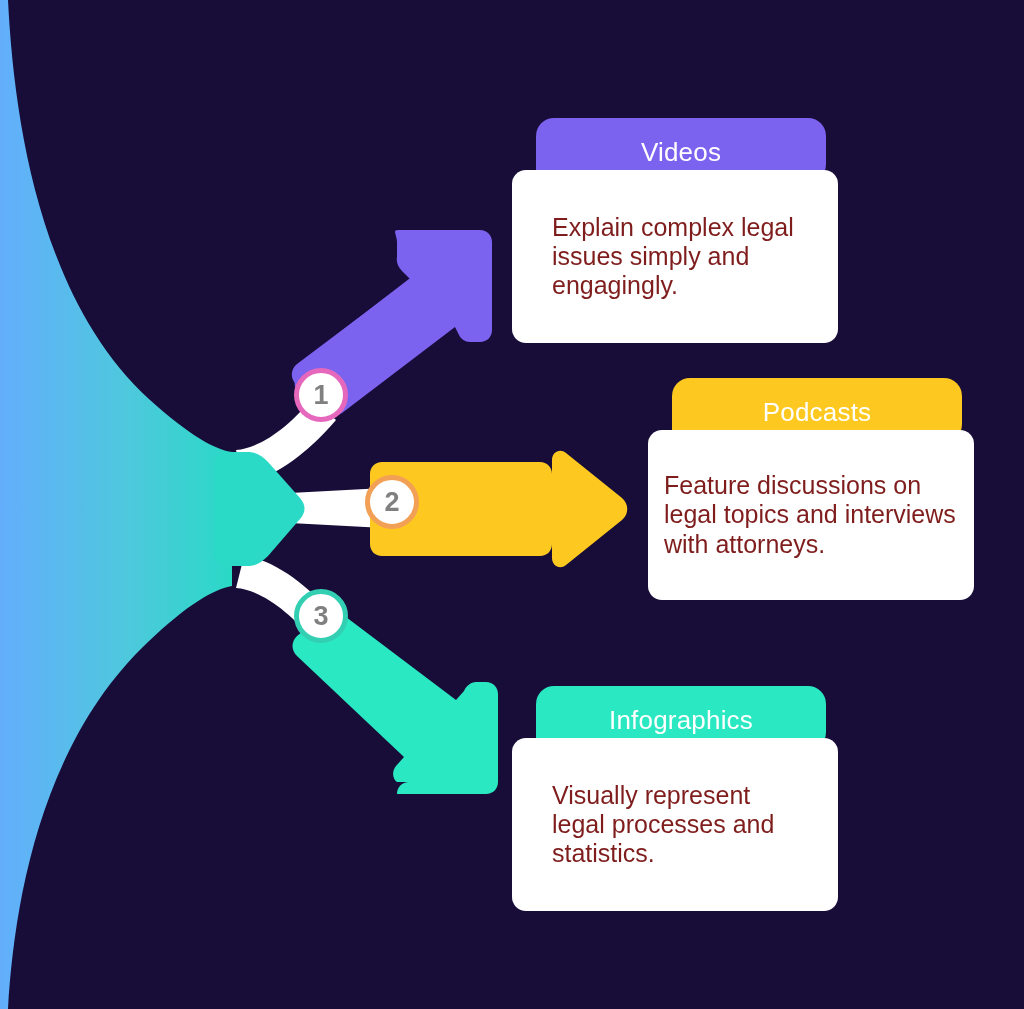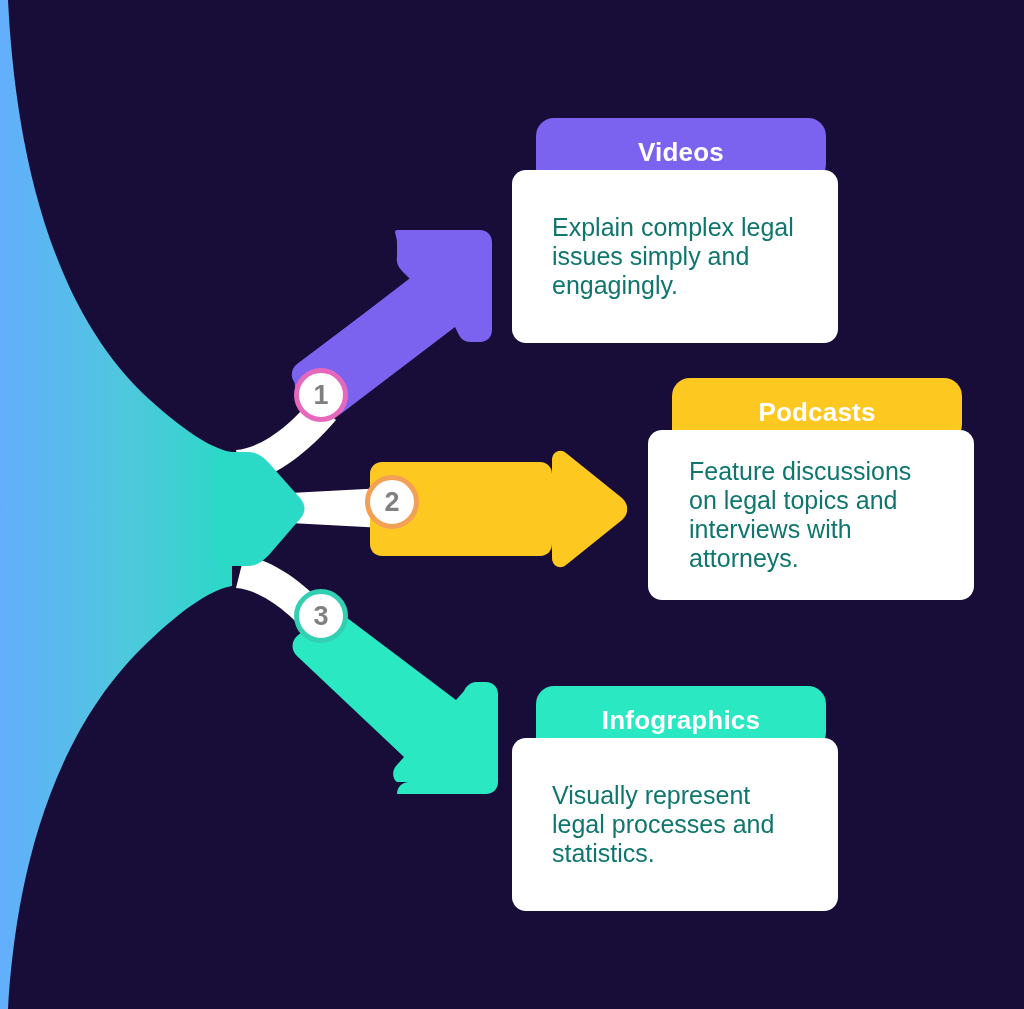--- a/index.html
+++ b/index.html
@@ -28,33 +28,33 @@
     position: absolute;
     box-sizing: border-box;
   }
   .card-tab {
     position: absolute;
     display: flex;
     align-items: center;
     justify-content: center;
     box-sizing: border-box;
     color: #ffffff;
-    font-weight: bold;
+    font-weight: normal;
     letter-spacing: 0.2px;
   }
   .card-body {
     position: absolute;
     background: #ffffff;
     box-sizing: border-box;
     display: flex;
     align-items: center;
   }
   .card-body p {
     margin: 0;
-    color: #0f766e;
+    color: #7f1d1d;
     font-size: 25px;
     line-height: 1.17;
     font-weight: 400;
   }
 
   
   #card-videos { left: 512px; top: 118px; width: 326px; height: 225px; }
   #card-videos .card-tab {
     left: 24px; top: 0; width: 290px; height: 68px;
     background: #7b63f0;
@@ -74,21 +74,21 @@
   #card-podcasts .card-tab {
     left: 24px; top: 0; width: 290px; height: 68px;
     background: #fdc920;
     border-radius: 18px 18px 22px 4px;
     font-size: 26px;
     z-index: 1;
   }
   #card-podcasts .card-body {
     left: 0; top: 52px; width: 326px; height: 170px;
     border-radius: 14px;
-    padding: 0 41px;
+    padding: 0 16px;
     z-index: 2;
   }
 
   
   #card-infographics { left: 512px; top: 686px; width: 326px; height: 225px; }
   #card-infographics .card-tab {
     left: 24px; top: 0; width: 290px; height: 68px;
     background: #2ae8c2;
     border-radius: 18px 18px 22px 4px;
     font-size: 26px;

